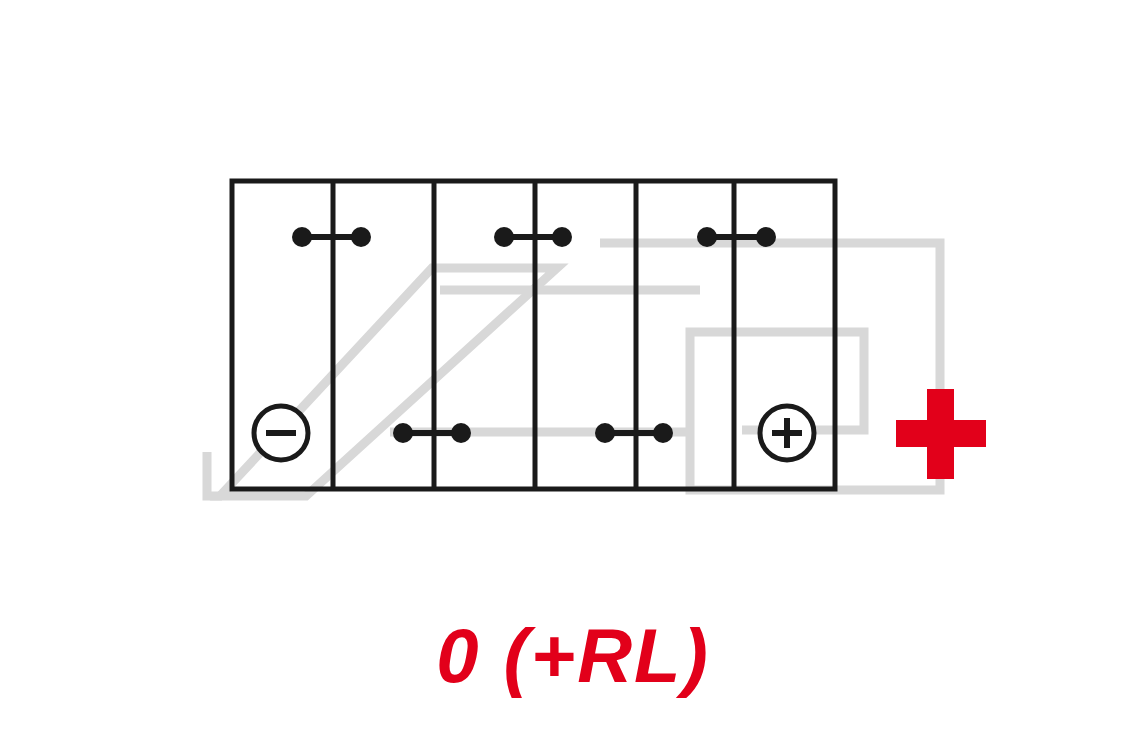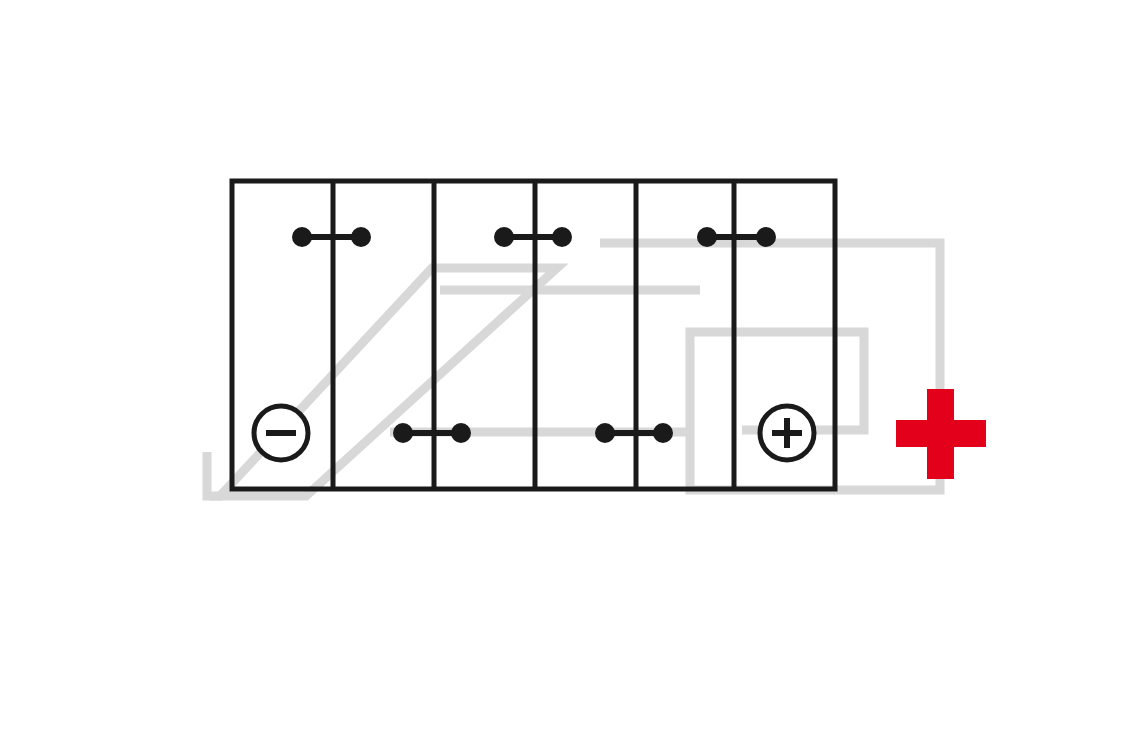--- a/index.html
+++ b/index.html
@@ -132,14 +132,15 @@
       <line class="terminal-glyph" x1="772" y1="433" x2="802" y2="433"></line>
       <line class="terminal-glyph" x1="787" y1="418" x2="787" y2="448"></line>
     </g>
 
     <g>
       <rect x="896" y="420" width="90" height="27" fill="#e2001a"></rect>
       <rect x="927" y="389" width="27" height="90" fill="#e2001a"></rect>
     </g>
   </svg>
 
+  <div class="polarity-label">0 (+RL)</div>
 
 </div>
 
 </body></html>

